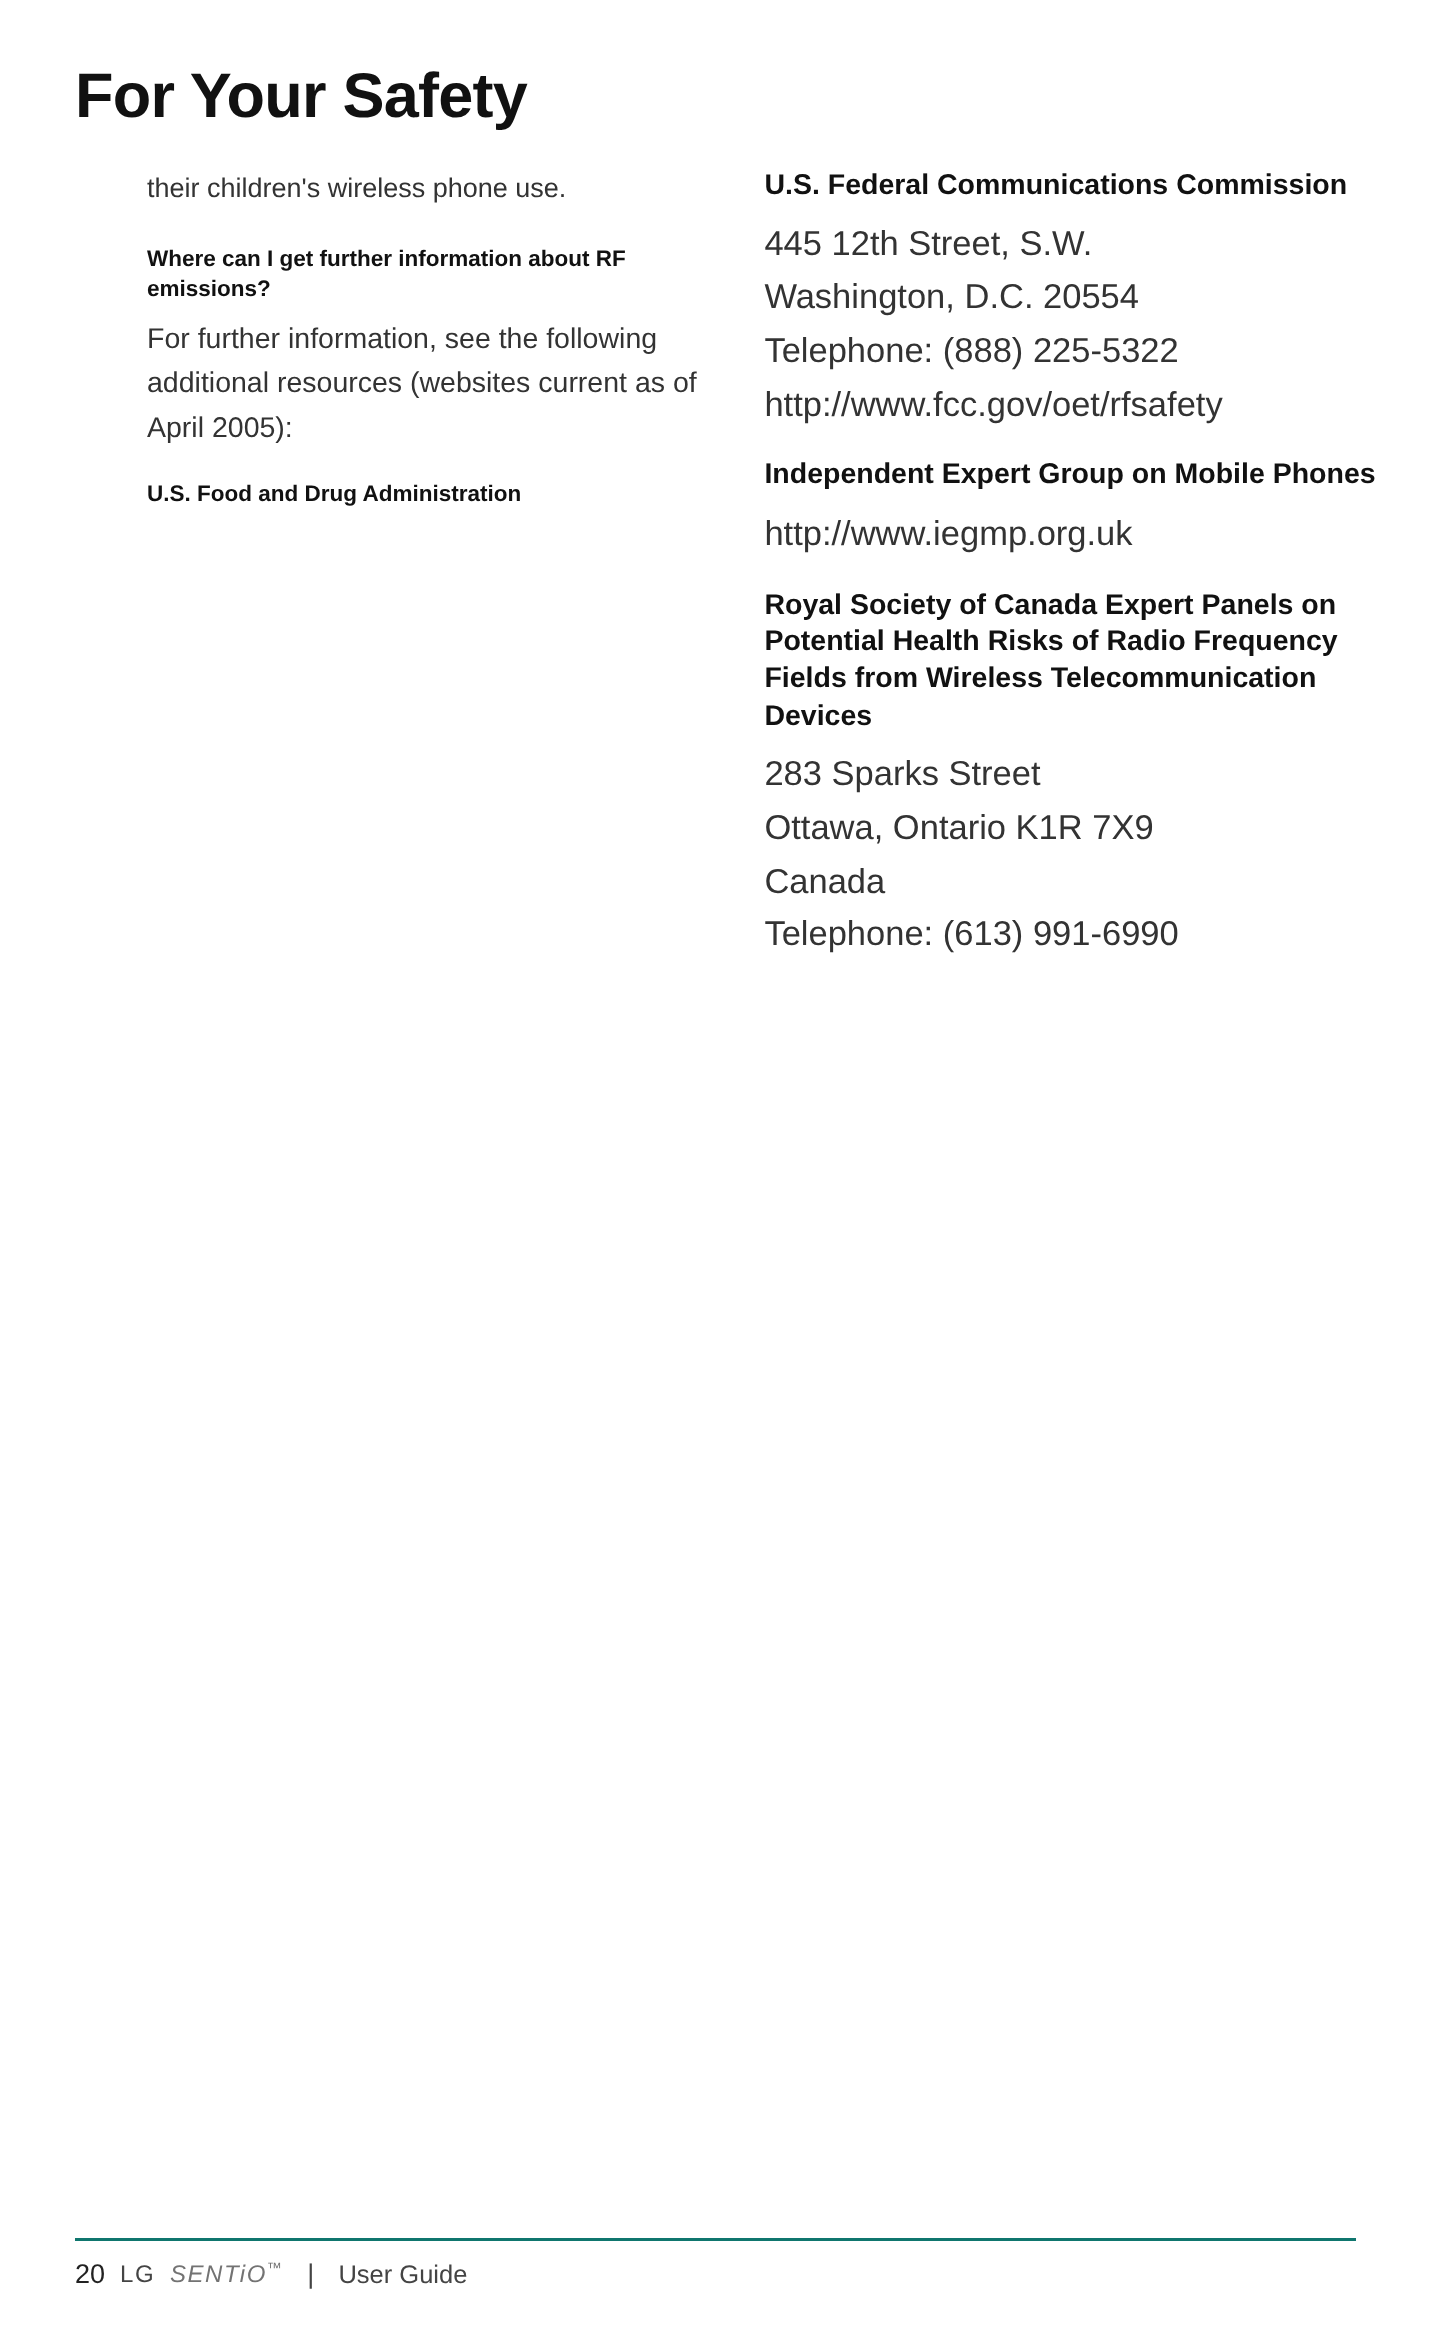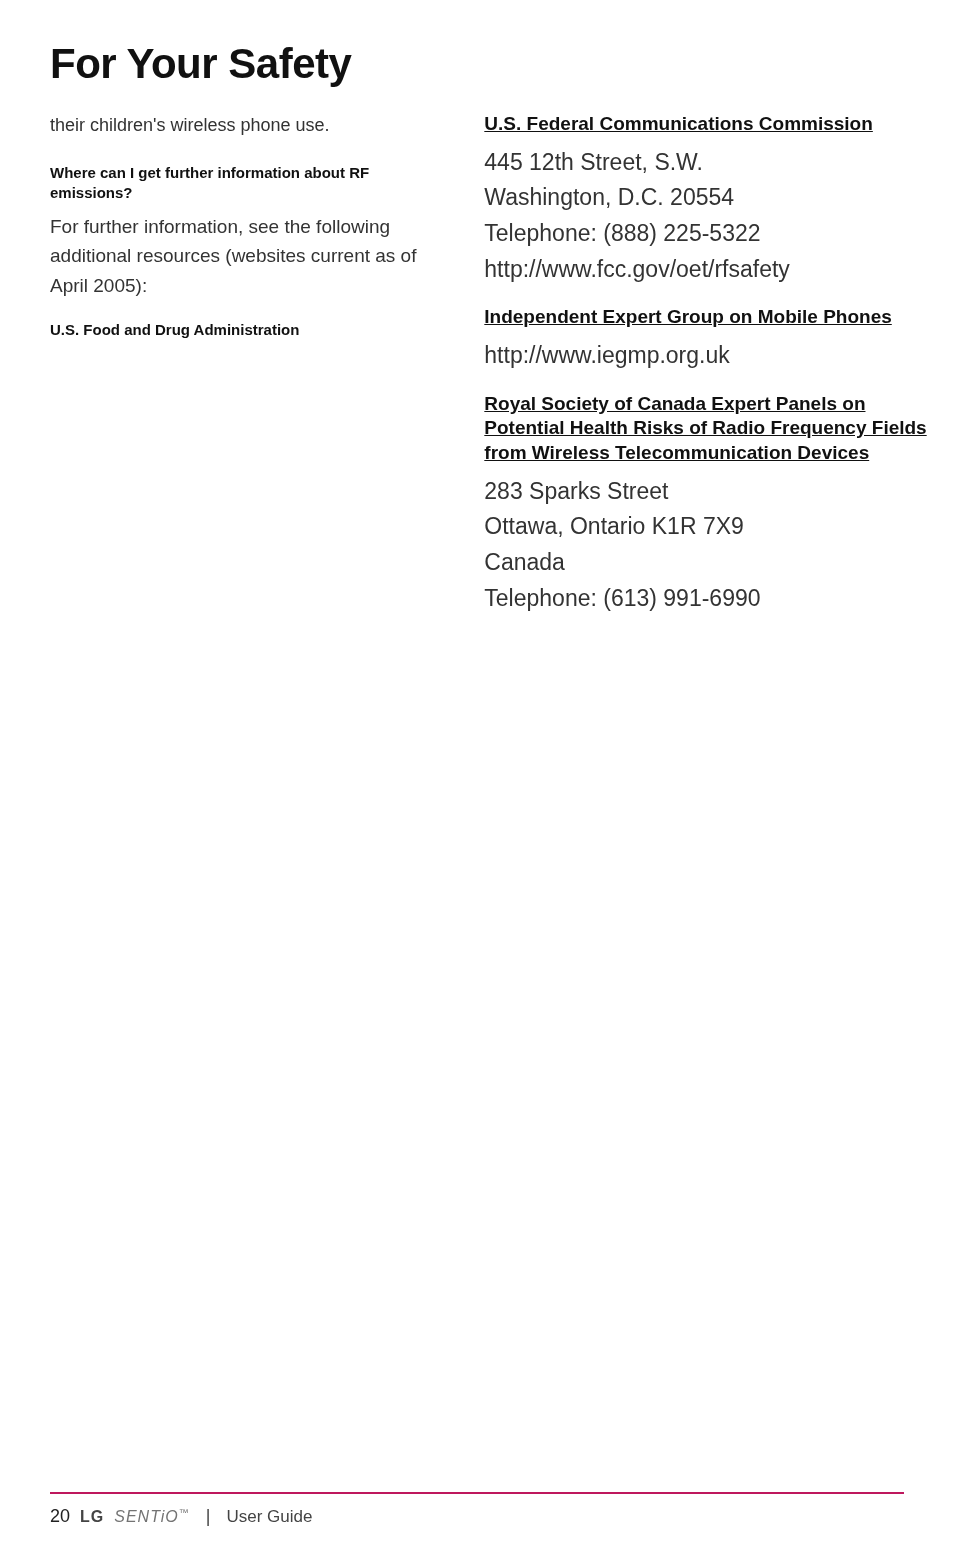--- a/index.html
+++ b/index.html
@@ -35,20 +35,21 @@
 
     .two-col {
       display: flex;
       gap: 0;
       width: 100%;
     }
 
     .col-left {
       width: 48%;
       padding-right: 20px;
+      margin-left: 48px;
     }
 
     .col-right {
       width: 52%;
       padding-left: 10px;
     }
 
     .intro-text {
       font-size: 18px;
       line-height: 1.5;
@@ -70,52 +71,51 @@
       color: #333333;
       margin-bottom: 20px;
     }
 
     .resource-heading {
       font-size: 19px;
       font-weight: bold;
       color: #111111;
       margin-bottom: 8px;
       line-height: 1.3;
-      text-decoration: underline;
     }
 
     .resource-text {
       font-size: 23px;
       line-height: 1.55;
       color: #333333;
       margin-bottom: 18px;
     }
 
     .footer {
       position: absolute;
       bottom: 30px;
       left: 50px;
       right: 50px;
-      border-top: 2px solid #be185d;
+      border-top: 2px solid #0f766e;
       padding-top: 12px;
       display: flex;
       align-items: center;
       gap: 10px;
     }
 
     .footer-page-num {
       font-size: 18px;
       color: #222222;
       font-weight: normal;
     }
 
     .footer-brand-lg {
       font-size: 16px;
       color: #444444;
-      font-weight: bold;
+      font-weight: normal;
       letter-spacing: 1px;
       text-transform: uppercase;
       text-align: right;
     }
 
     .footer-brand-sentio {
       font-size: 16px;
       color: #737373;
       font-style: italic;
       font-weight: normal;

